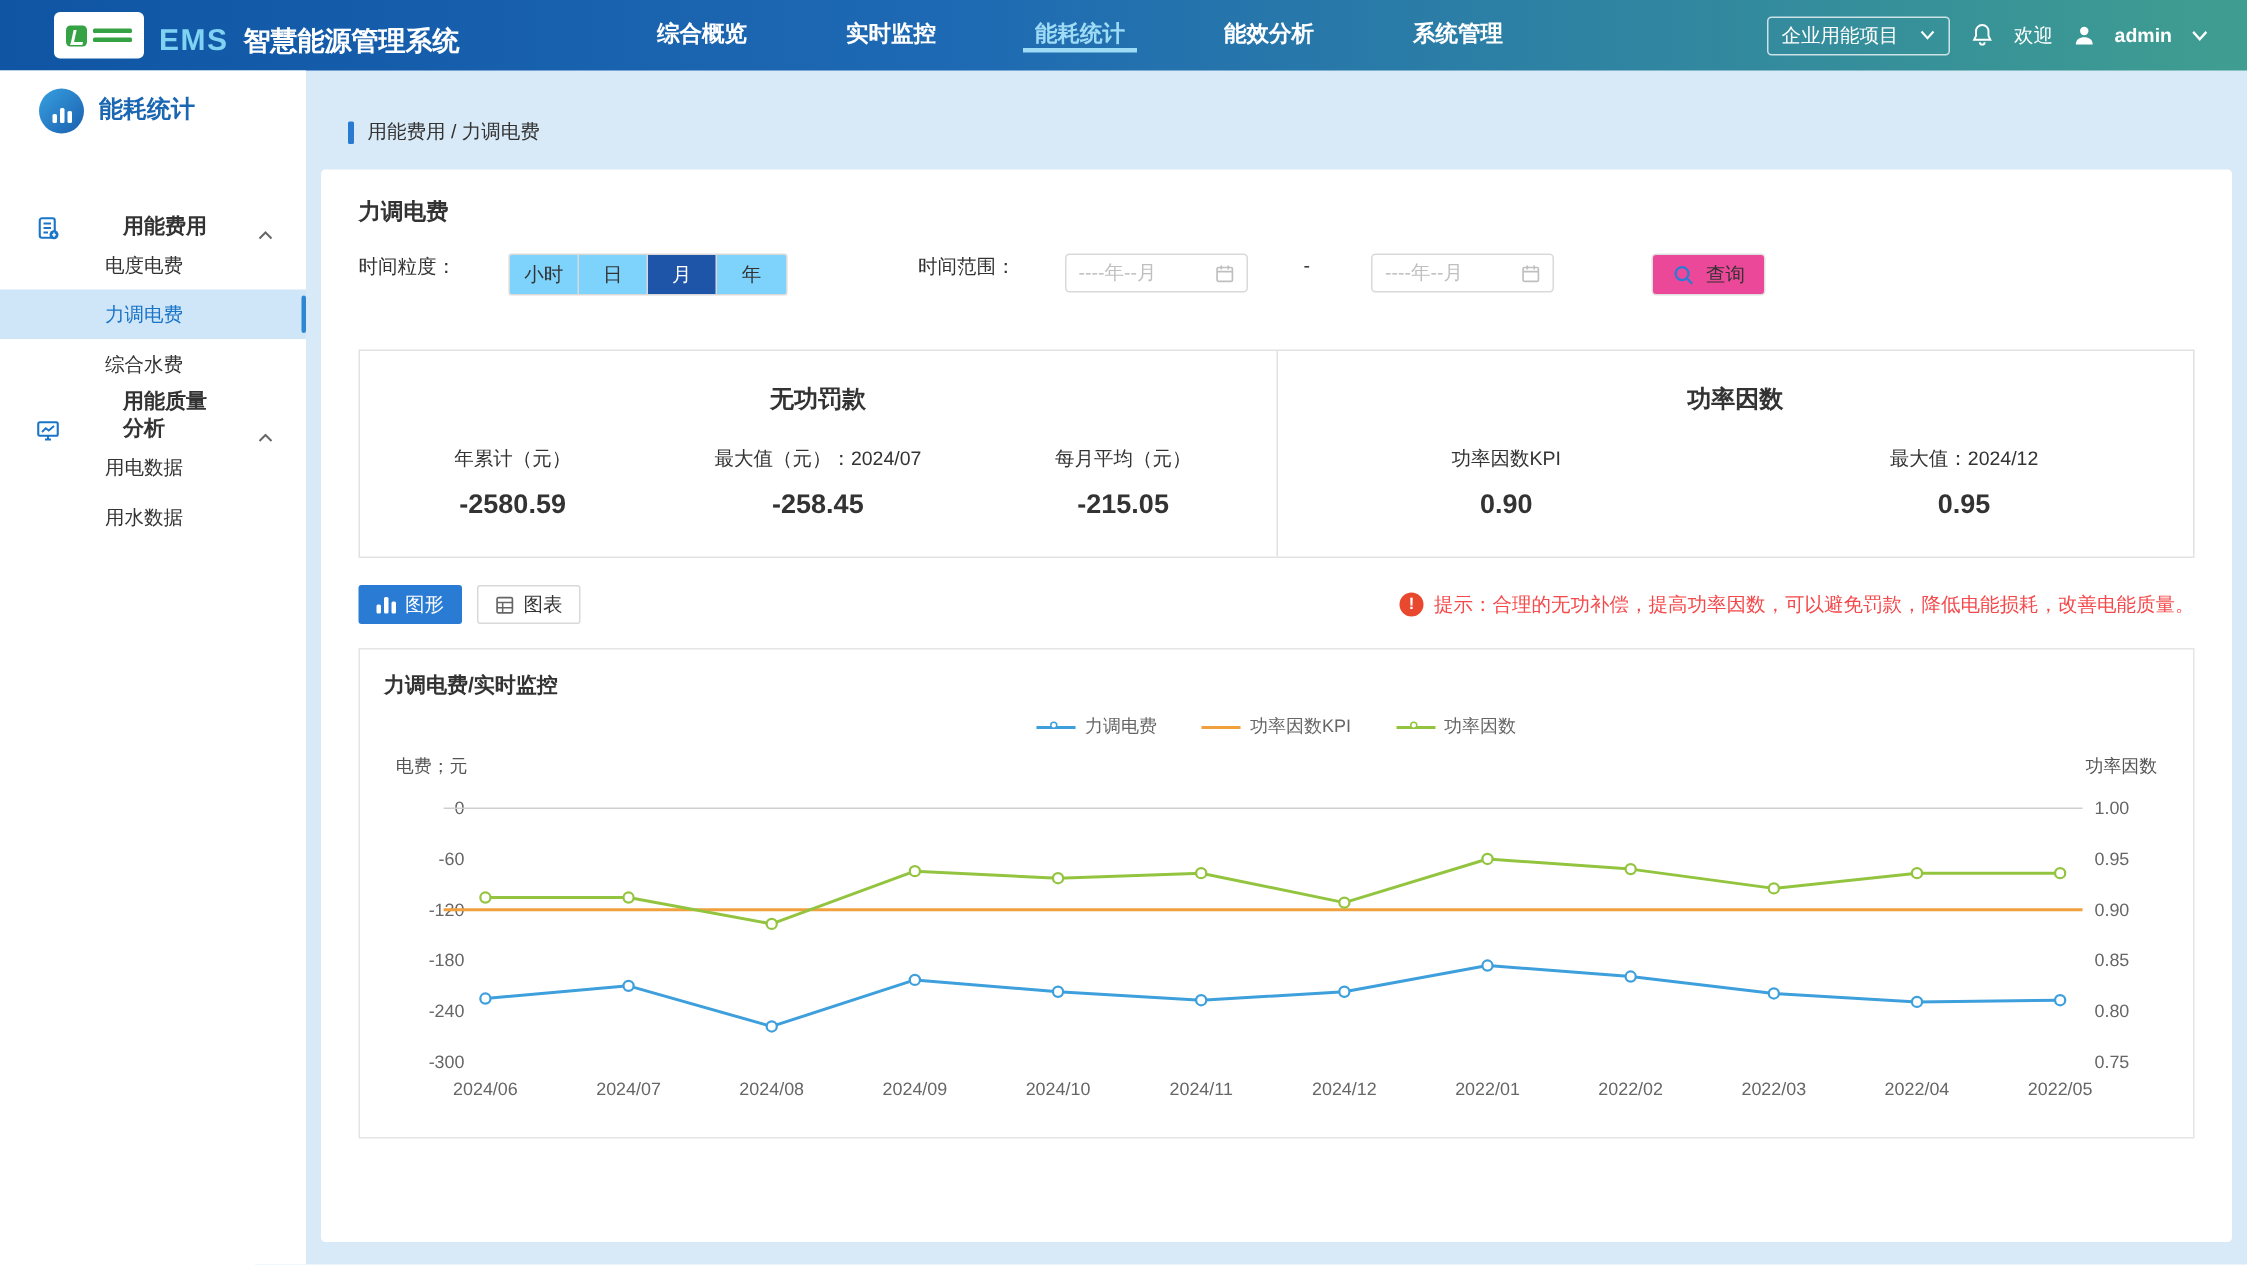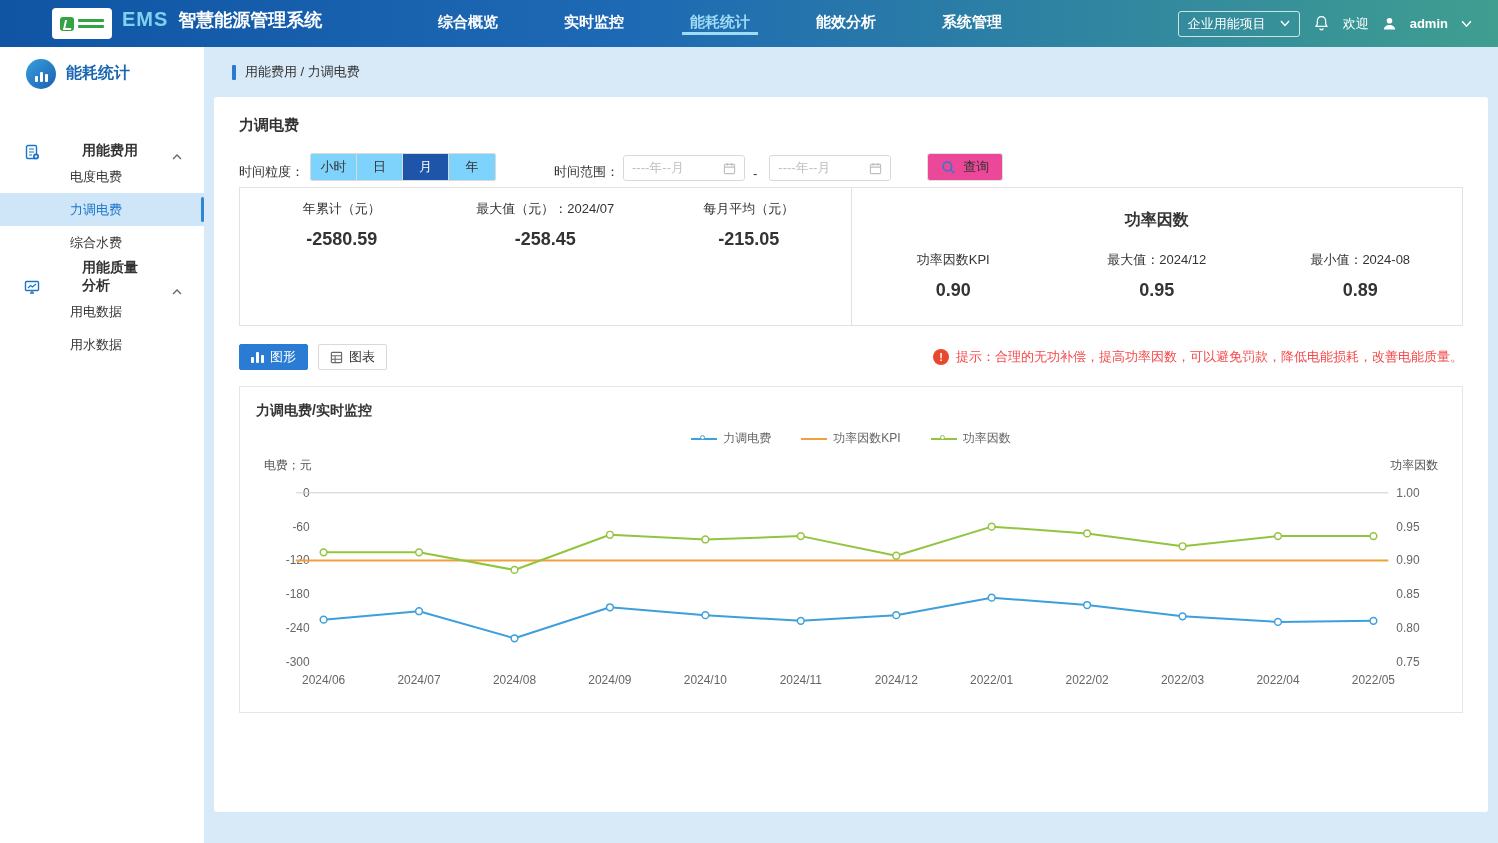--- a/index.html
+++ b/index.html
@@ -6,21 +6,21 @@
   body {
     margin: 0; width: 1498px; height: 843px; overflow: hidden;
     font-family: "Liberation Sans", "DejaVu Sans", sans-serif;
     background: #d8e9f7; color: #333;
   }
   
   .topbar {
     height: 47px; display: flex; align-items: center;
     background: linear-gradient(90deg, #0f55a4 0%, #1e69b4 42%, #3f9e90 100%);
   }
-  .brand { display: flex; align-items: flex-start; gap: 10px; padding-left: 52px; min-width: 430px; }
+  .brand { display: flex; align-items: flex-end; gap: 10px; padding-left: 36px; min-width: 430px; }
   .logo {
     width: 60px; height: 31px; background: #fff; border-radius: 4px;
     display: flex; align-items: center; justify-content: center; gap: 4px;
   }
   .logo-mark { width: 14px; height: 14px; border-radius: 3px; background: #35a244; position: relative; }
   .logo-mark::after { content:""; position:absolute; left:4px; top:3px; width:6px; height:8px;
     border-left:2px solid #fff; border-bottom:2px solid #fff; transform: skewX(-12deg); }
   .logo-lines { display:flex; flex-direction:column; gap:3px; }
   .logo-lines i { display:block; width: 26px; height: 3px; background: #35a244; border-radius: 1px; }
   .brand-ems { color: #7fd2f2; font-weight: bold; font-size: 20px; letter-spacing: 1px; }
@@ -47,27 +47,27 @@
   .module-icon i { display:block; width: 3px; background: #fff; border-radius: 1px; }
   .module-icon i:nth-child(1){height:6px;} .module-icon i:nth-child(2){height:10px;} .module-icon i:nth-child(3){height:8px;}
   .sidebar-title { color: #1a66b2; font-size: 16px; font-weight: bold; }
   .menu { padding-top: 24px; }
   .group-header { height: 36px; display: flex; align-items: flex-end; padding: 0 22px 0 24px; cursor: pointer; gap: 32px; }
   .group-header .gicon { width: 16px; height: 16px; margin-right: 10px; display: flex; }
   .group-header .glabel { font-size: 14px; font-weight: bold; color: #333; flex: 1; }
   .menu-item { height: 33px; line-height: 33px; padding-left: 70px; font-size: 13px; color: #333; cursor: pointer; position: relative; }
   .menu-item.active { background: #cfe6f8; color: #1a74c8; }
   .menu-item.active::after { content:""; position:absolute; right:0; top:4px; bottom:4px; width:3px; background:#2f86d2; border-radius:2px; }
-  .main { flex: 1; padding: 0 10px; }
+  .main { flex: 1; padding: 16px 10px; }
   .breadcrumb { height: 50px; display: flex; align-items: center; gap: 9px; padding-left: 18px; font-size: 13px; color: #333; }
   .bc-bar { width: 4px; height: 15px; background: #2a7bd0; border-radius: 1px; }
   
   .card { background: #fff; border-radius: 3px; height: 715px; padding: 0 25px; }
   .panel-title { font-size: 15px; font-weight: bold; margin: 0; padding: 19px 0 18px; }
-  .filters { display: flex; align-items: flex-end; font-size: 13px; margin-bottom: 6px; }
+  .filters { display: flex; align-items: flex-start; font-size: 13px; margin-bottom: 36px; gap: 29px; }
   .seg { display: flex; border: 1px solid #d9d9d9; border-radius: 2px; overflow: hidden; margin-left: 6px; }
   .seg button {
     width: 46px; height: 26px; border: none; border-right: 1px solid #d9d9d9;
     background: #7dd3fc; font-size: 13px; color: #333; cursor: pointer; font-family: inherit; padding: 0;
   }
   .seg button:last-child { border-right: none; }
   .seg button.active { background: #1f55a8; color: #fff; }
   .range-lbl { margin-left: 58px; }
   .date-input {
     width: 122px; height: 26px; border: 1px solid #d9d9d9; border-radius: 3px; margin-left: 4px;
@@ -250,20 +250,21 @@
             <svg width="15" height="15" viewBox="0 0 16 16">
                 <circle cx="6.8" cy="6.8" r="4.6" fill="none" stroke="#2a7bd3" stroke-width="1.6"></circle>
                 <path d="M10.4 10.4l3.6 3.6" stroke="#2a7bd3" stroke-width="1.6"></path>
               </svg>
             <span>查询</span>
           </button>
         </div>
 
         <div class="stats">
           <section>
+            <h3>无功罚款</h3>
             <div class="stat-row">
               <div class="stat">
                 <div class="slabel">年累计（元）</div>
                 <div class="svalue">-2580.59</div>
               </div>
               <div class="stat">
                 <div class="slabel">最大值（元）：2024/07</div>
                 <div class="svalue">-258.45</div>
               </div>
               <div class="stat">
@@ -275,24 +276,20 @@
           <section>
             <h3>功率因数</h3>
             <div class="stat-row">
               <div class="stat">
                 <div class="slabel">功率因数KPI</div>
                 <div class="svalue">0.90</div>
               </div>
               <div class="stat">
                 <div class="slabel">最大值：2024/12</div>
                 <div class="svalue">0.95</div>
-              </div>
-              <div class="stat">
-                <div class="slabel">最小值：2024-08</div>
-                <div class="svalue">0.89</div>
               </div>
             </div>
           </section>
         </div>
 
         <div class="toolbar">
           <button class="view-btn active">
             <span class="bar-icon">
                 <i></i>
                 <i></i>

